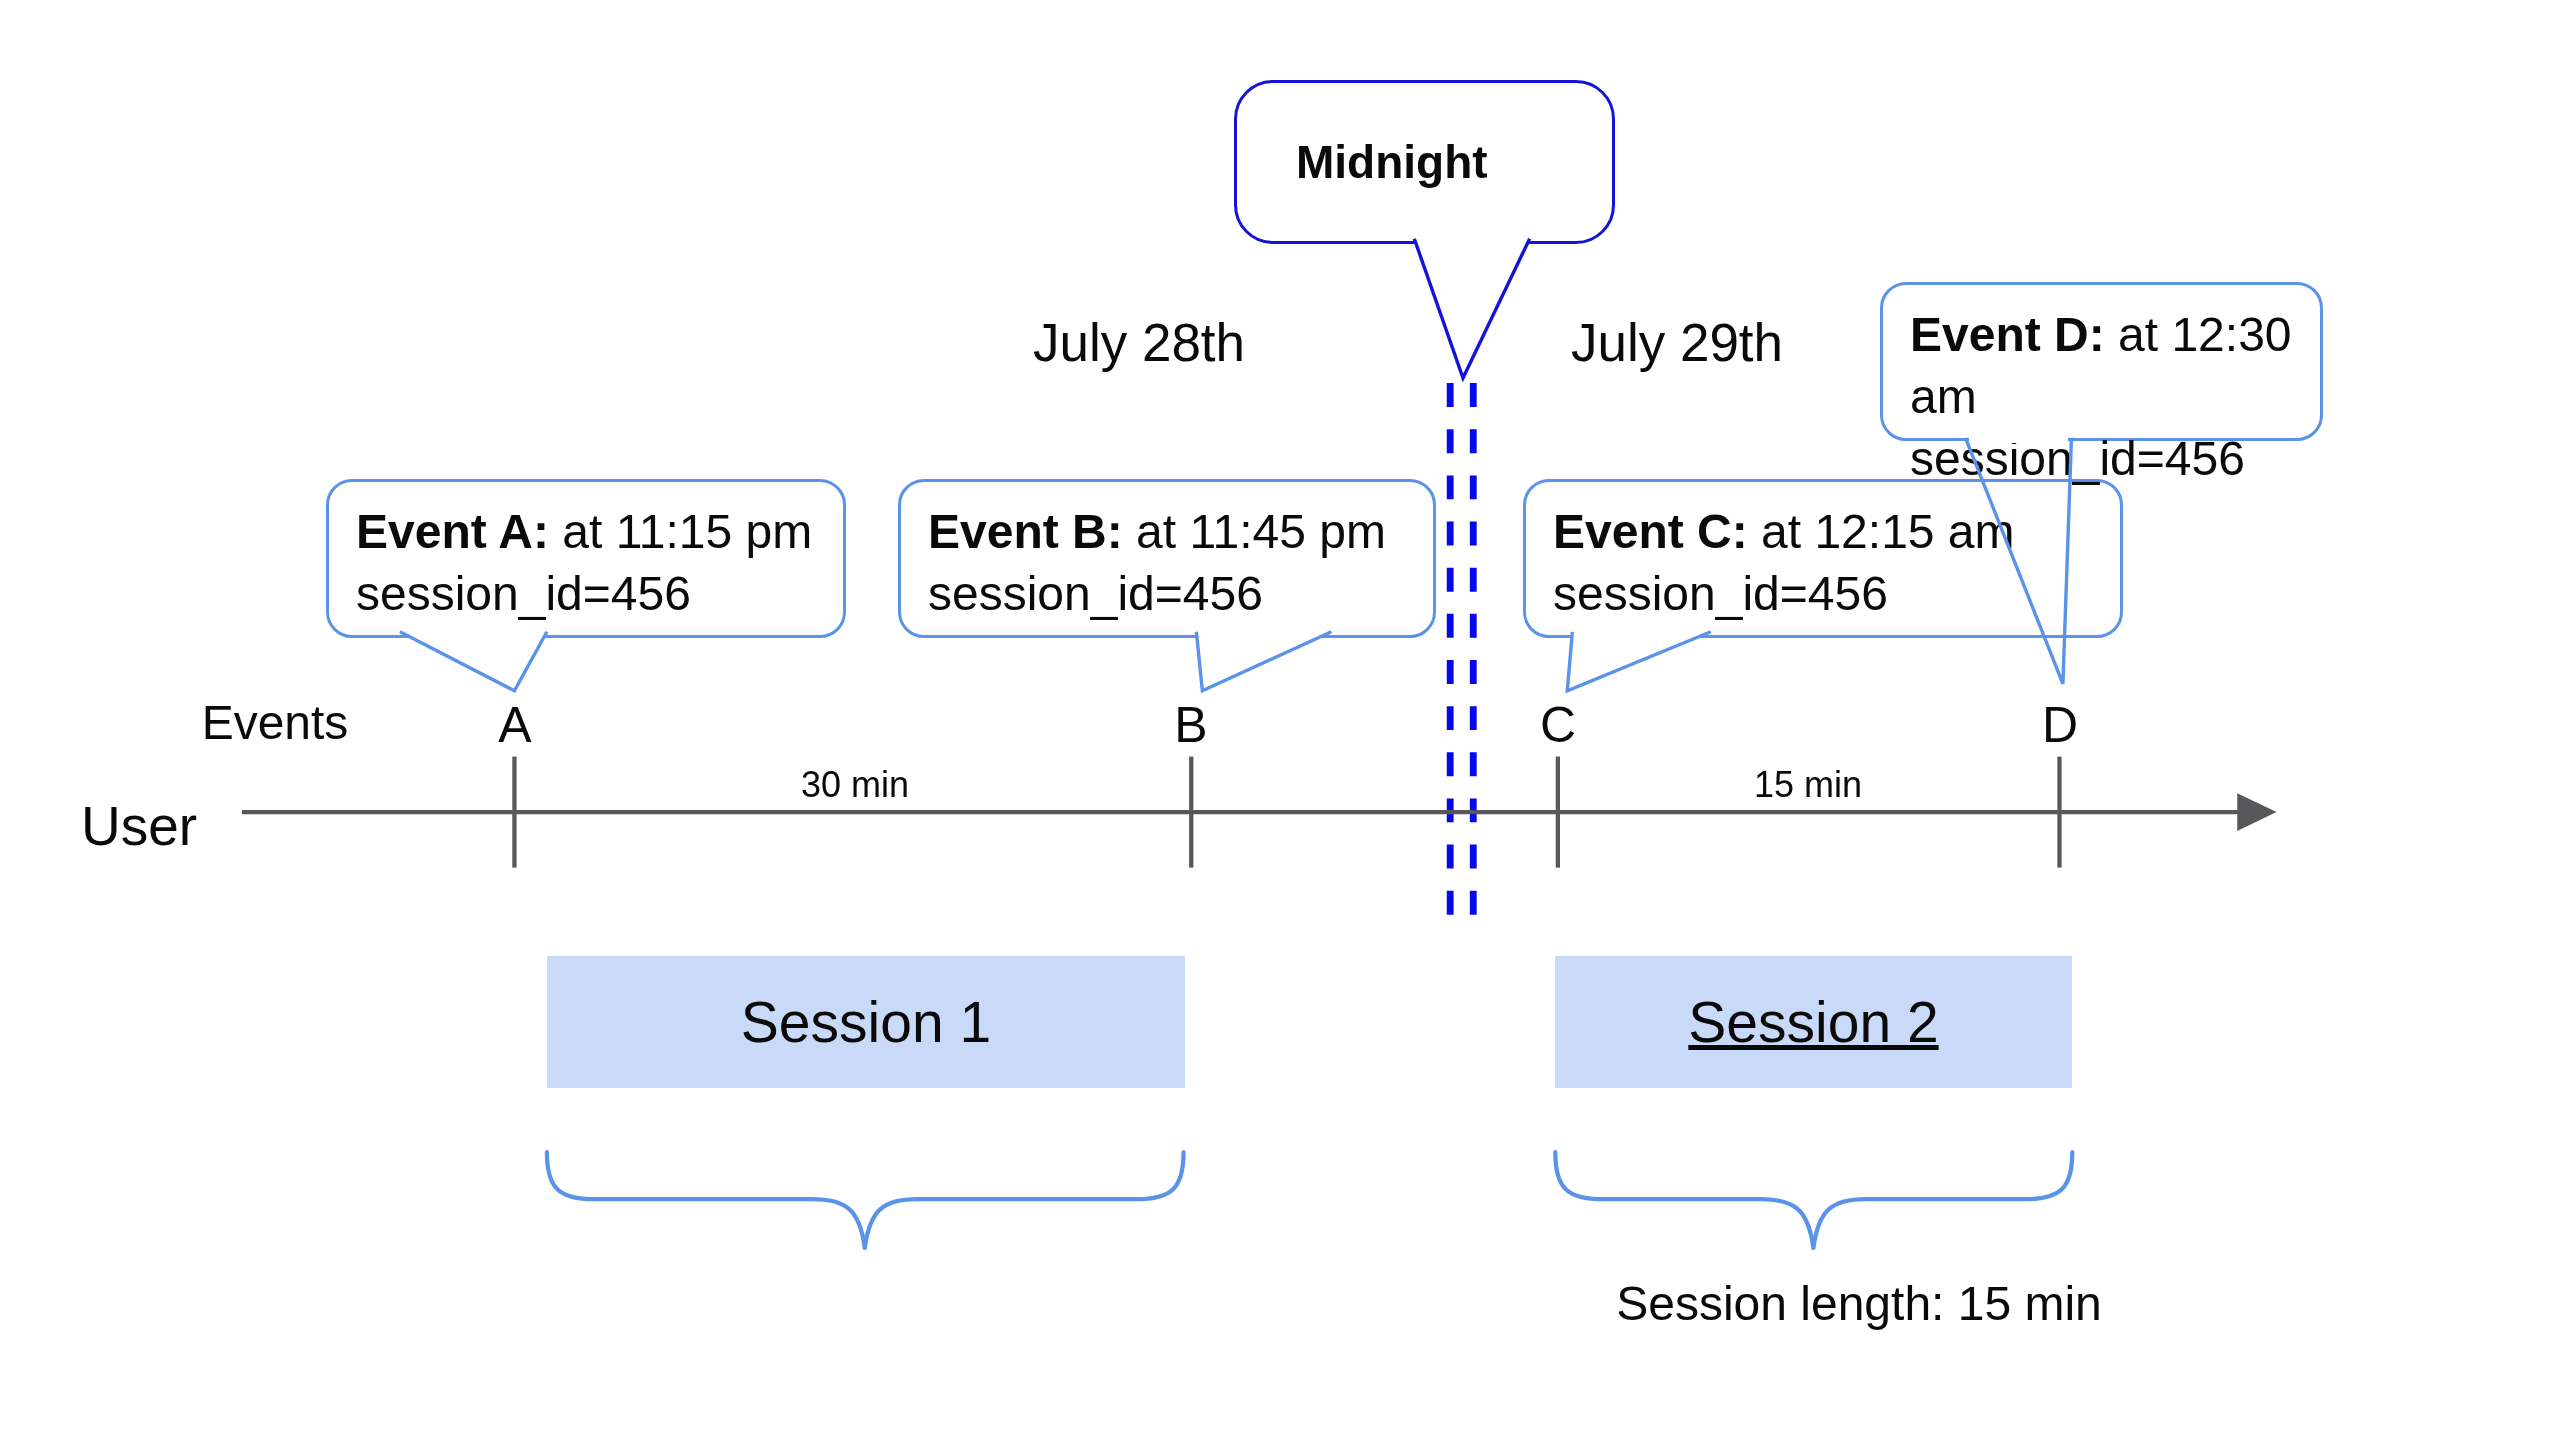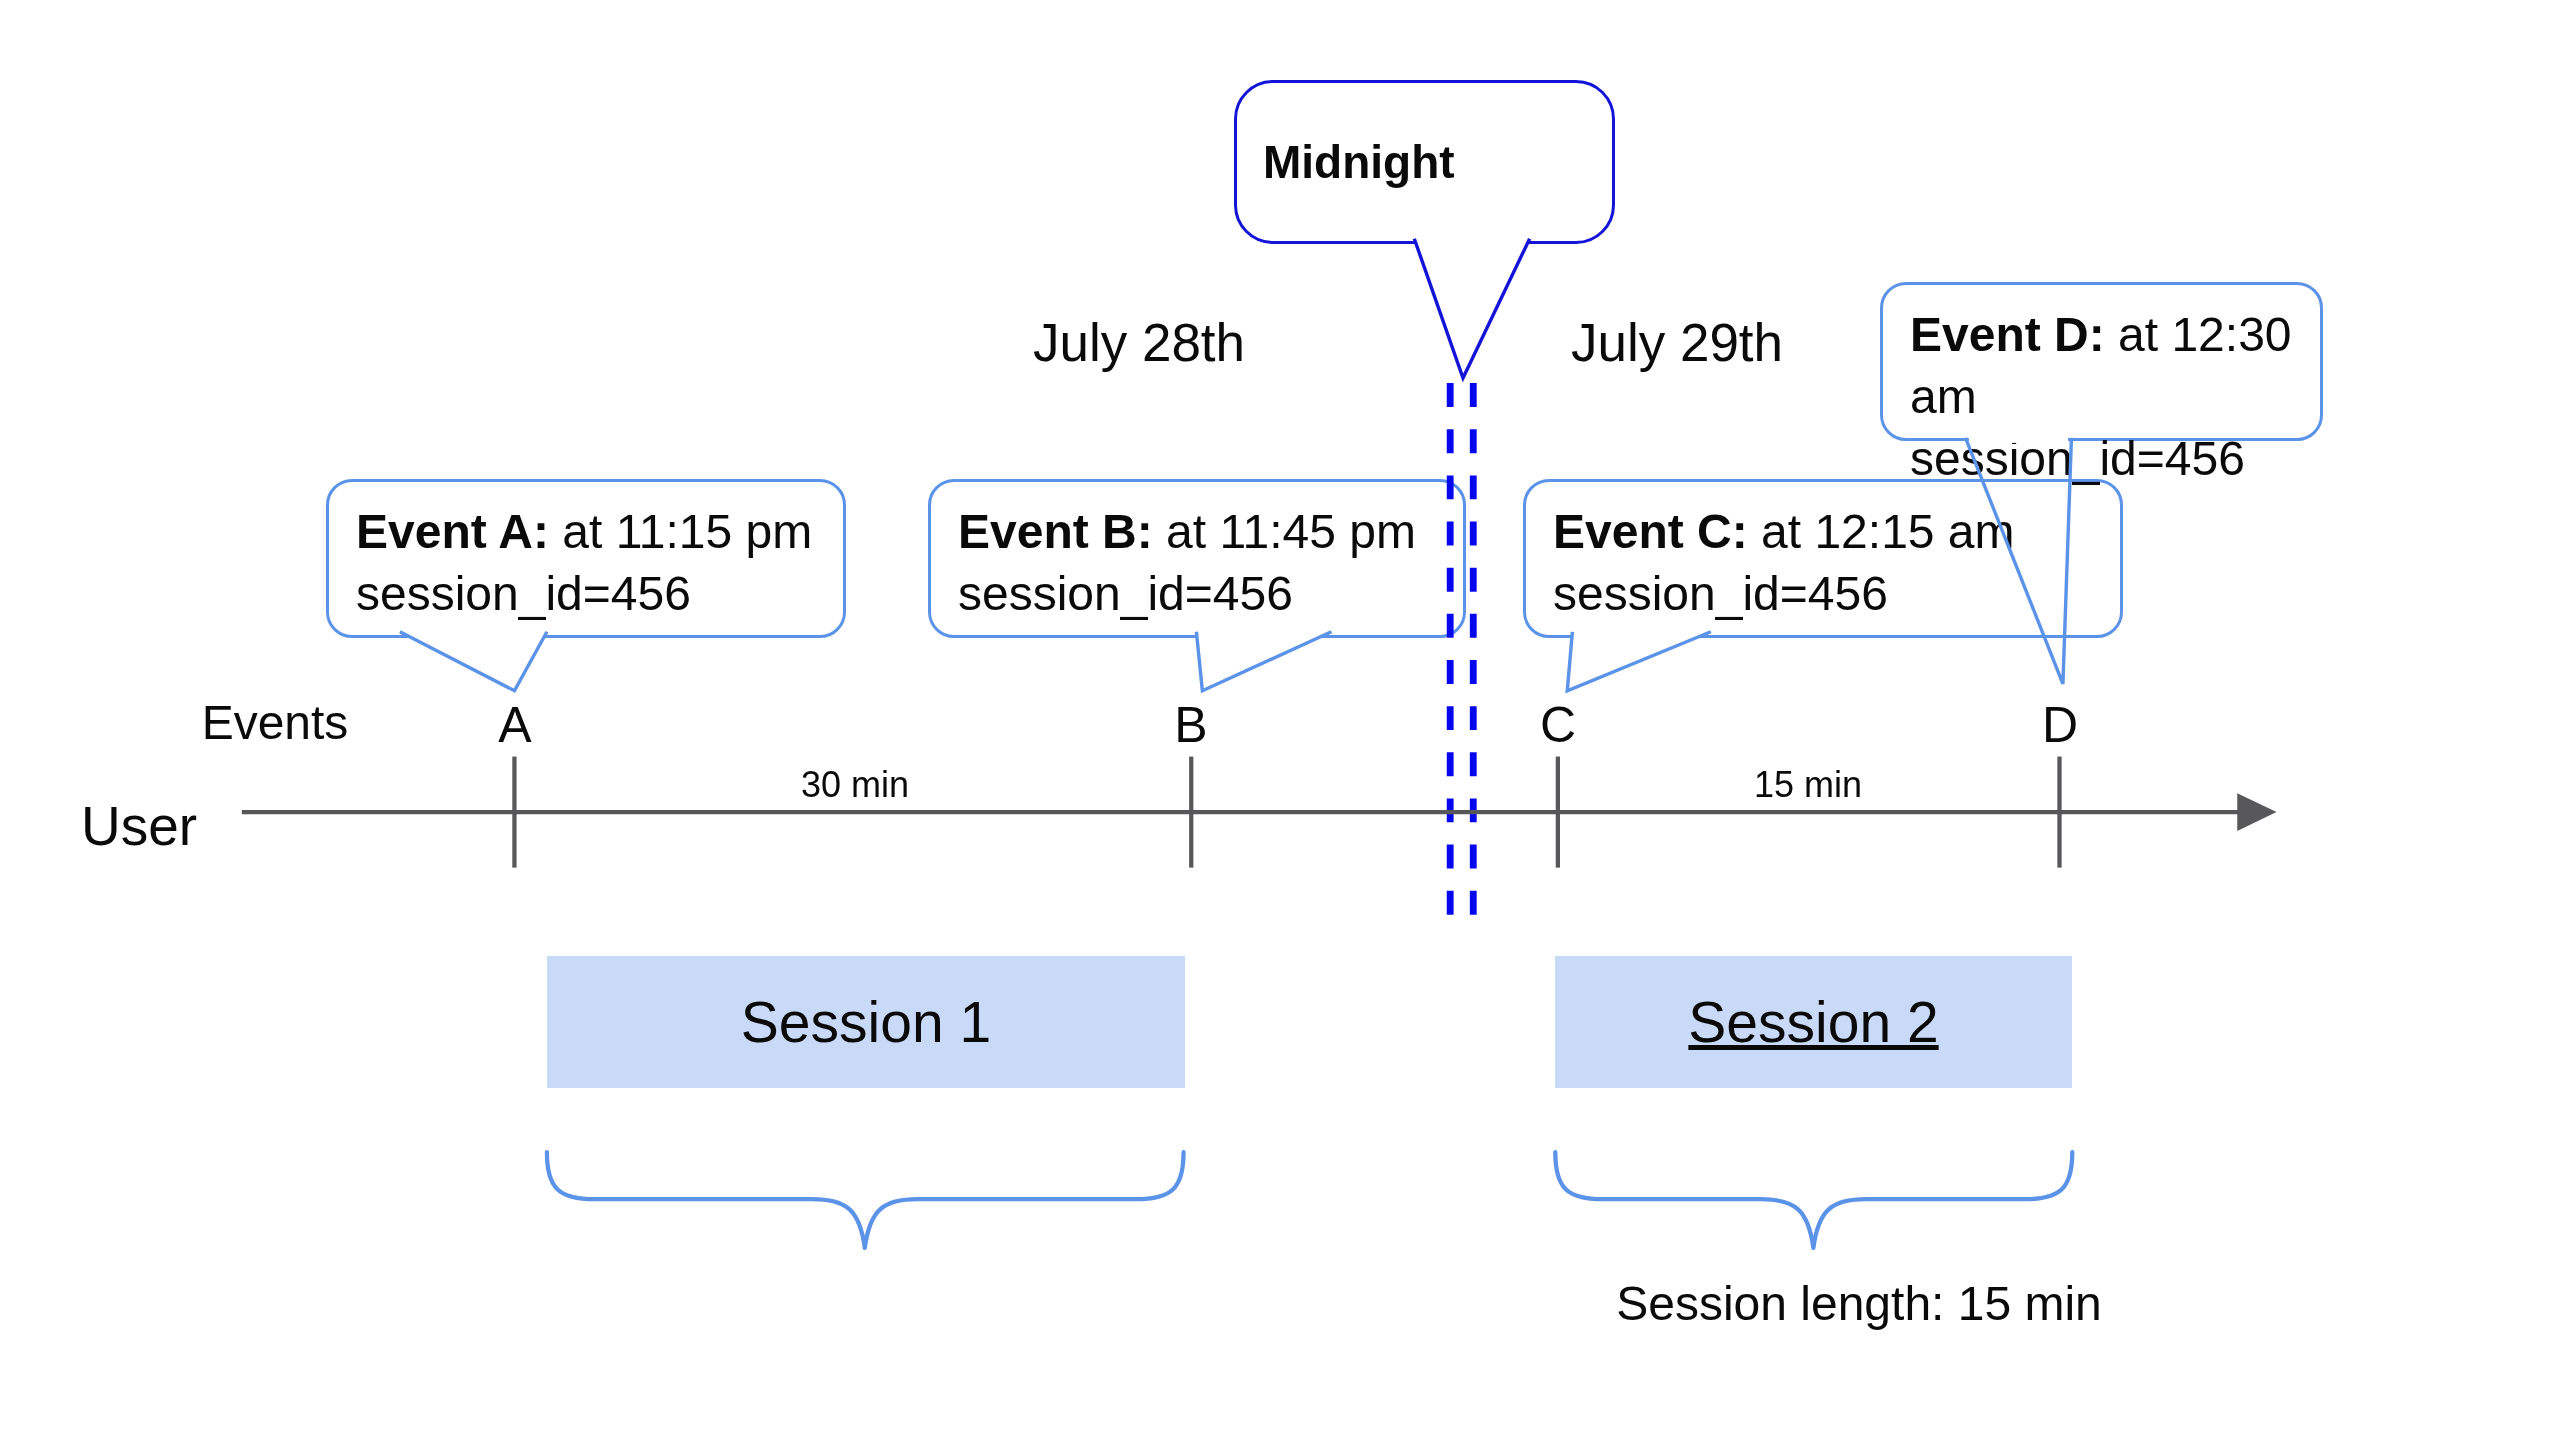--- a/index.html
+++ b/index.html
@@ -9,21 +9,21 @@
   *{margin:0;padding:0;box-sizing:border-box;}
   html,body{width:2550px;height:1455px;background:#ffffff;overflow:hidden;
     font-family:"Liberation Sans", sans-serif; color:var(--ink);}
   .stage{position:relative;width:2550px;height:1455px;background:#fff;}
 
   
   .bubble{position:absolute;background:#fff;border:3.4px solid var(--event-blue);
     border-radius:26px;padding:19px 27px;font-size:48px;line-height:62px;z-index:2;}
   .bubble .l1 b{font-weight:bold;}
   .bubble-midnight{position:absolute;background:#fff;border:3.4px solid var(--midnight-blue);
-    border-radius:39px;display:flex;align-items:center;padding-left:26px;
+    border-radius:39px;display:flex;align-items:center;padding-left:59px;
     font-size:46px;font-weight:bold;z-index:2;}
 
   
   svg.overlay{position:absolute;left:0;top:0;z-index:3;pointer-events:none;}
   .tail-light{fill:#ffffff;stroke:var(--event-blue);stroke-width:4;}
   .tail-light-open{fill:none;stroke:var(--event-blue);stroke-width:4;}
   .tail-dark{fill:#ffffff;stroke:var(--midnight-blue);stroke-width:4;}
   .gapmask{fill:#ffffff;stroke:none;}
   .dash{stroke:var(--dash-blue);stroke-width:8;stroke-dasharray:28 26;fill:none;}
   .axis{stroke:var(--axis-gray);stroke-width:5;fill:none;}
@@ -53,21 +53,21 @@
   </div>
 
   <div class="lbl date-lbl" style="left:1139px;top:342px;">July 28th</div>
   <div class="lbl date-lbl" style="left:1677px;top:342px;">July 29th</div>
 
   <div class="bubble" style="left:326px;top:479px;width:520px;height:159px;">
     <div class="l1"><b>Event A:</b> <span>at 11:15 pm</span></div>
     <div class="l2">session_id=456</div>
   </div>
 
-  <div class="bubble" style="left:928px;top:479px;width:538px;height:159px;">
+  <div class="bubble" style="left:898px;top:479px;width:538px;height:159px;">
     <div class="l1"><b>Event B:</b> <span>at 11:45 pm</span></div>
     <div class="l2">session_id=456</div>
   </div>
 
   <div class="bubble" style="left:1523px;top:479px;width:600px;height:159px;">
     <div class="l1"><b>Event C:</b> <span>at 12:15 am</span></div>
     <div class="l2">session_id=456</div>
   </div>
 
   <div class="bubble" style="left:1880px;top:282px;width:443px;height:159px;">

